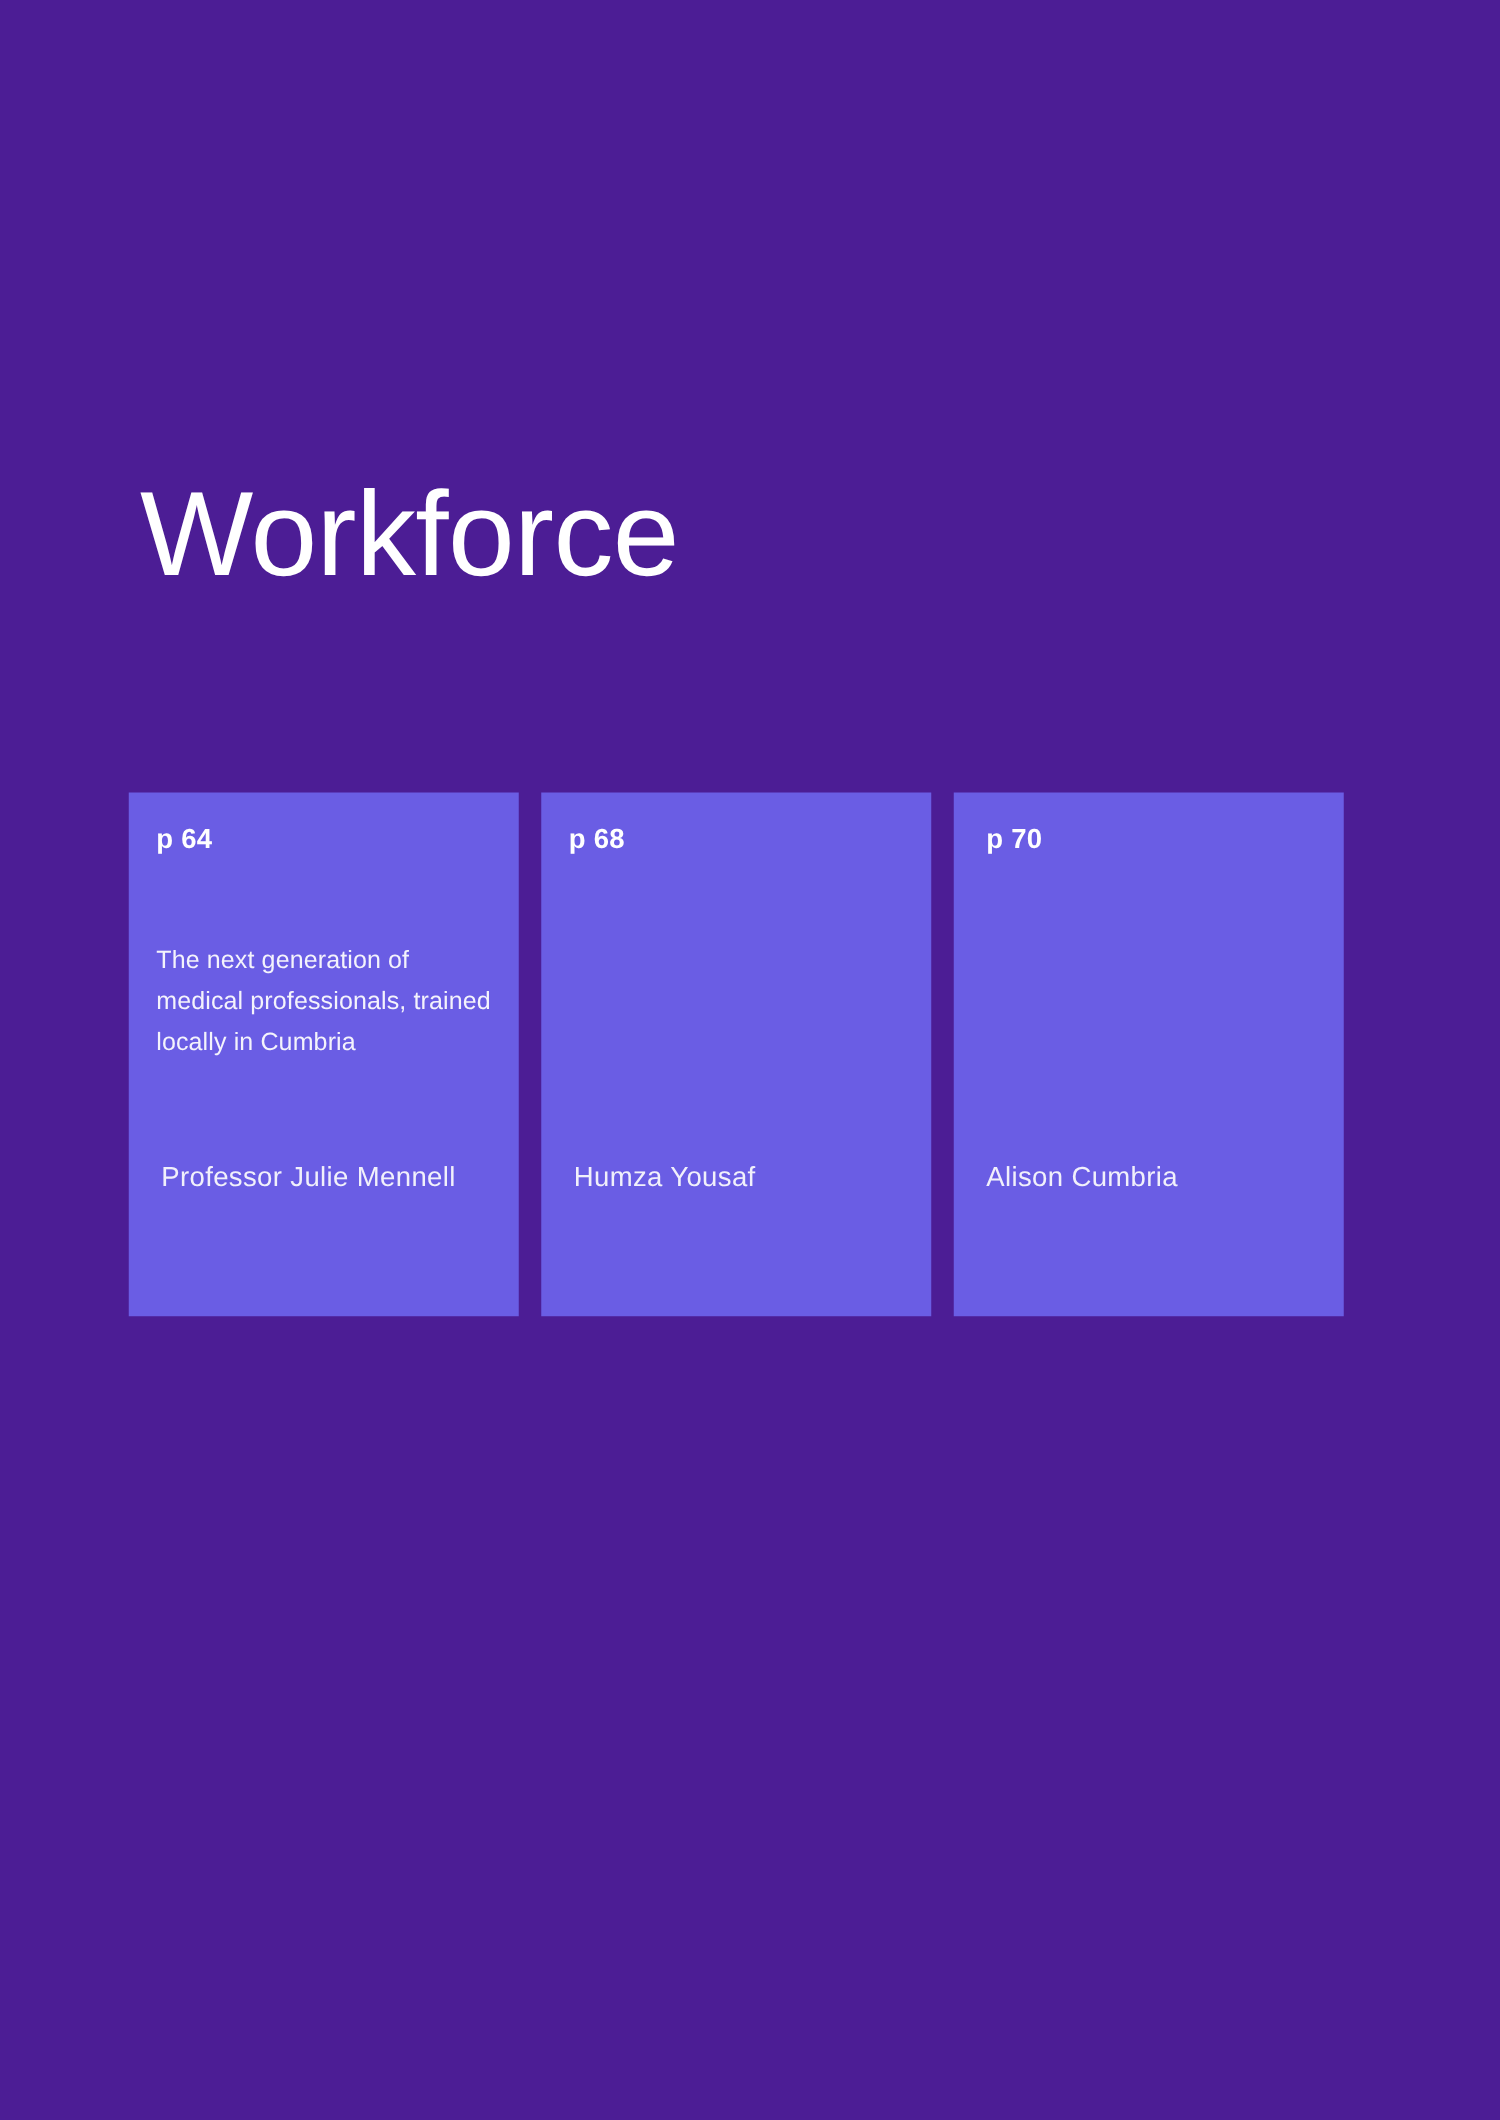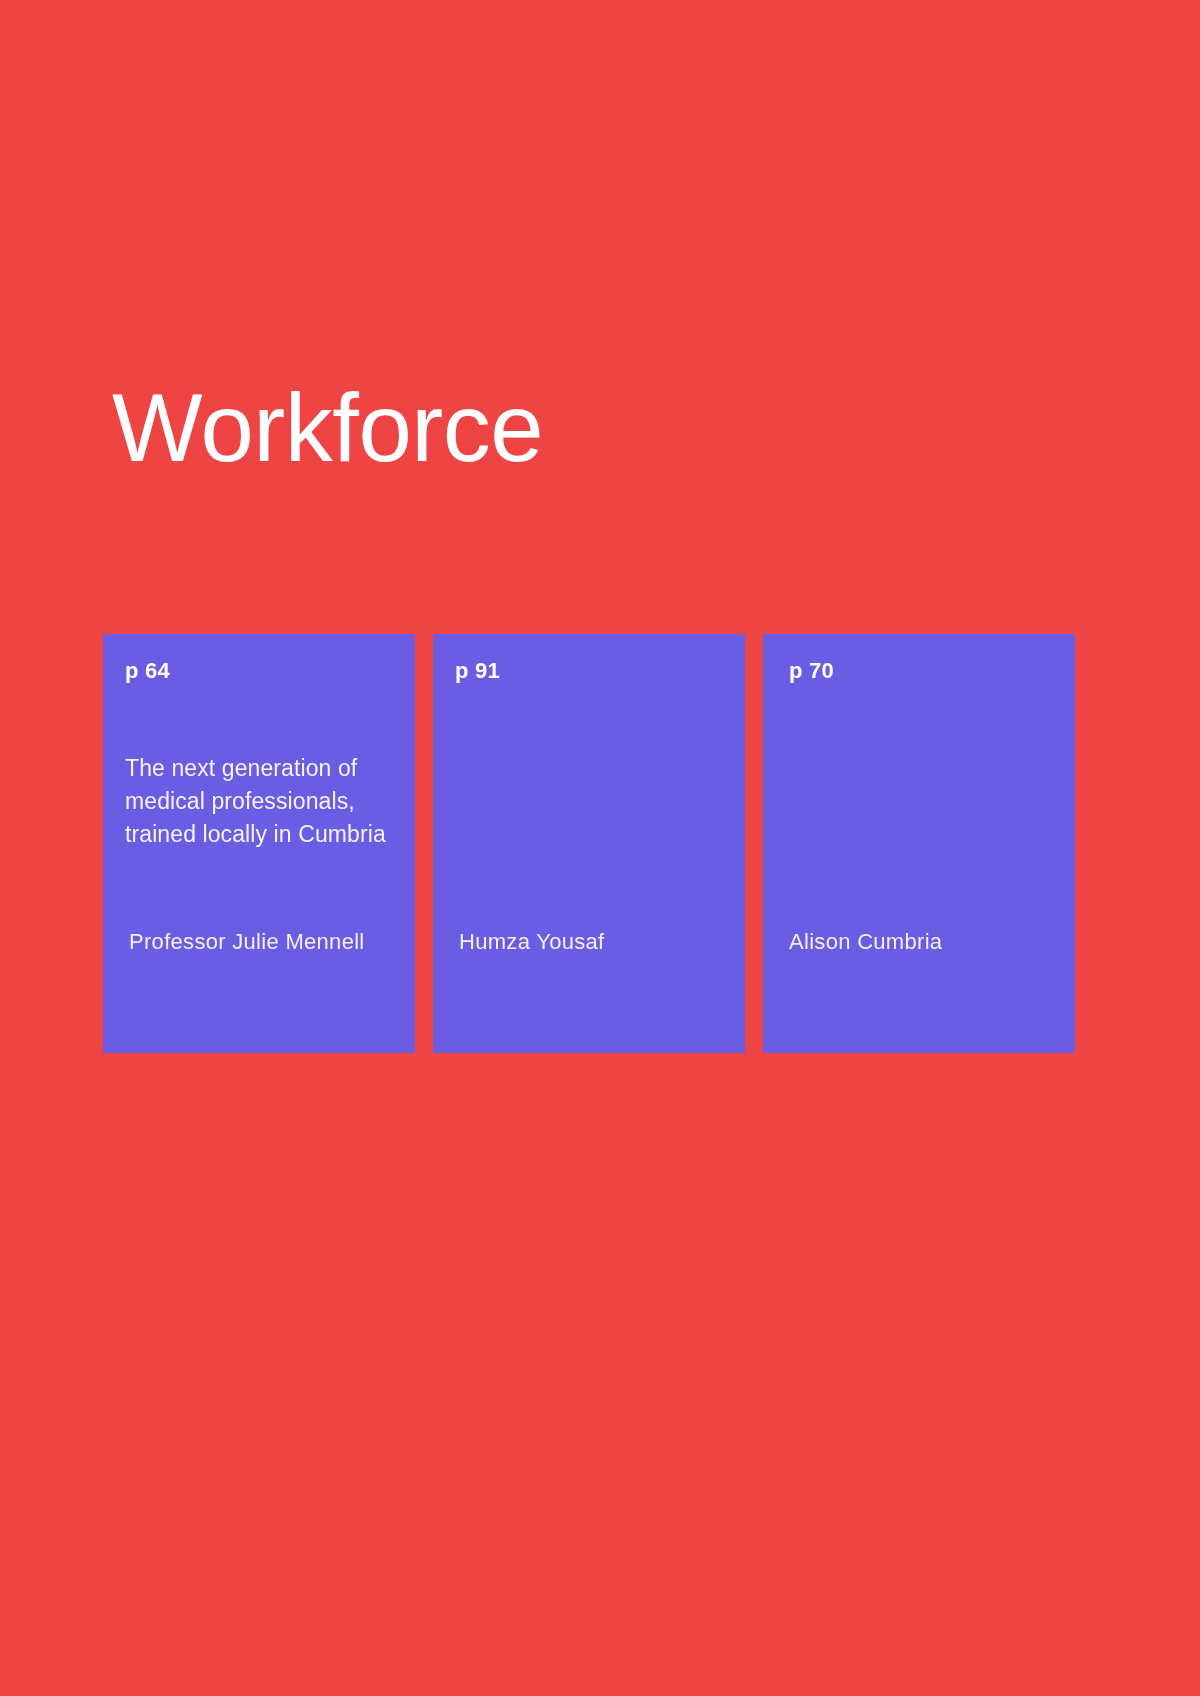--- a/index.html
+++ b/index.html
@@ -12,21 +12,21 @@
     height: 1696px;
     background: #6878F7;
     font-family: "Liberation Sans", "DejaVu Sans", sans-serif;
     overflow: hidden;
     position: relative;
   }
 
   .page {
     position: absolute;
     inset: 0;
-    background: #ef4444;
+    background: #4c1d95;
   }
 
   
   .section-title {
     position: absolute;
     left: 112px;
     top: 312px;
     color: #FFFFFF;
     font-size: 96px;
     line-height: 104px;
@@ -62,21 +62,21 @@
     font-size: 22px;
     line-height: 30px;
     font-weight: 700;
     letter-spacing: 0.2px;
     margin: 0;
     height: 30px;
   }
 
   .card-title {
     color: #F4F3FC;
-    font-size: 23px;
+    font-size: 20px;
     line-height: 33px;
     font-weight: 400;
     margin: 0;
     margin-top: 66px;
     letter-spacing: 0.1px;
   }
 
   .card-spacer {
     flex: 1 1 auto;
     min-height: 10px;
@@ -107,21 +107,21 @@
   <div class="card-row">
 
     <div class="card">
       <div class="card-page">p 64</div>
       <div class="card-title">The next generation of medical professionals, trained locally in Cumbria</div>
       <div class="card-spacer"></div>
       <div class="card-author">Professor Julie Mennell</div>
     </div>
 
     <div class="card">
-      <div class="card-page">p 91</div>
+      <div class="card-page">p 68</div>
       <div class="card-spacer"></div>
       <div class="card-author">Humza Yousaf</div>
     </div>
 
     <div class="card card--indent">
       <div class="card-page"> p 70</div>
       <div class="card-spacer"></div>
       <div class="card-author">Alison Cumbria</div>
     </div>
 

